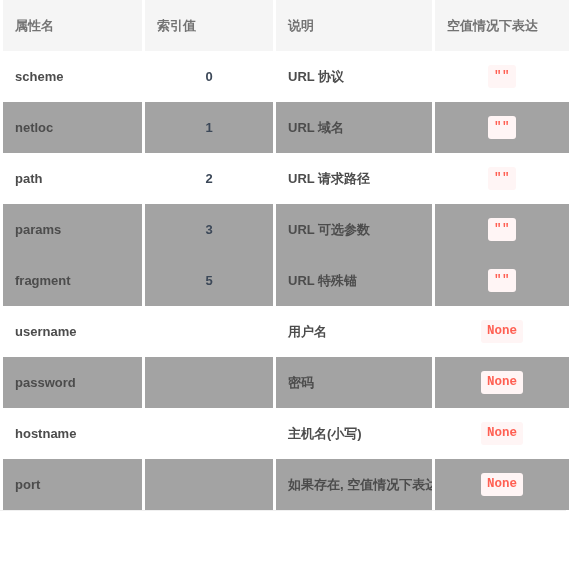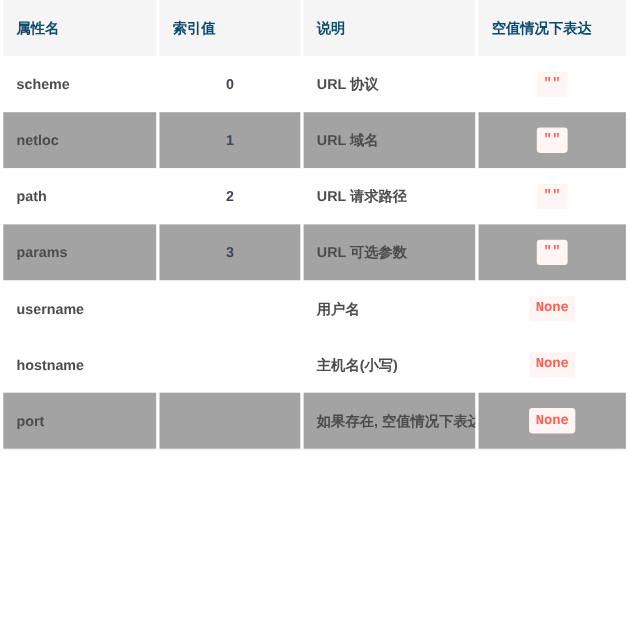--- a/index.html
+++ b/index.html
@@ -30,21 +30,21 @@
   }
 
   
   col.c1 { width: 139px; }
   col.c2 { width: 128px; }
   col.c3 { width: 156px; }
   col.c4 { width: 134px; }
 
   thead th {
     background: #f5f5f5;
-    color: #0c4a6e;
+    color: #737373;
     font-weight: bold;
     font-size: 13px;
     line-height: 1.5;
     height: 51px;
     padding: 0 12px;
     box-sizing: border-box;
     border: none;
     vertical-align: middle;
     white-space: nowrap;
   }
@@ -136,24 +136,36 @@
           <td class="align-center col-index">2</td>
           <td class="align-left">URL 请求路径</td>
           <td class="align-center"><span class="code-badge empty-str">""</span></td>
         </tr>
         <tr class="stripe">
           <td class="align-left">params</td>
           <td class="align-center col-index">3</td>
           <td class="align-left">URL 可选参数</td>
           <td class="align-center"><span class="code-badge empty-str">""</span></td>
         </tr>
+        <tr class="stripe">
+          <td class="align-left">fragment</td>
+          <td class="align-center col-index">5</td>
+          <td class="align-left">URL 特殊锚</td>
+          <td class="align-center"><span class="code-badge empty-str">""</span></td>
+        </tr>
         <tr>
           <td class="align-left">username</td>
           <td class="align-center col-index"></td>
           <td class="align-left">用户名</td>
+          <td class="align-center"><span class="code-badge">None</span></td>
+        </tr>
+        <tr class="stripe">
+          <td class="align-left">password</td>
+          <td class="align-center col-index"></td>
+          <td class="align-left">密码</td>
           <td class="align-center"><span class="code-badge">None</span></td>
         </tr>
         <tr>
           <td class="align-left">hostname</td>
           <td class="align-center col-index"></td>
           <td class="align-left">主机名(小写)</td>
           <td class="align-center"><span class="code-badge">None</span></td>
         </tr>
         <tr class="stripe">
           <td class="align-left">port</td>

